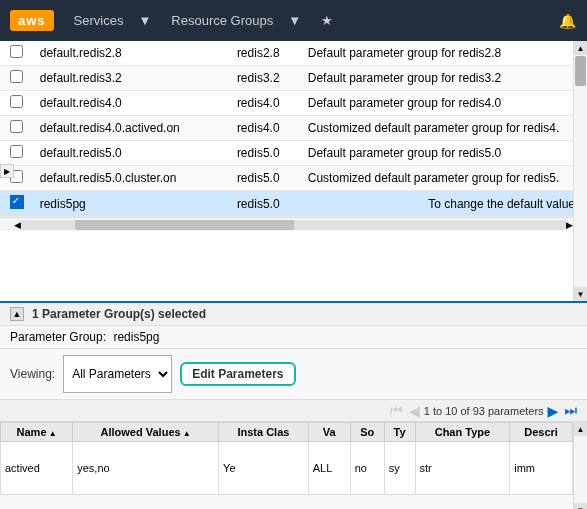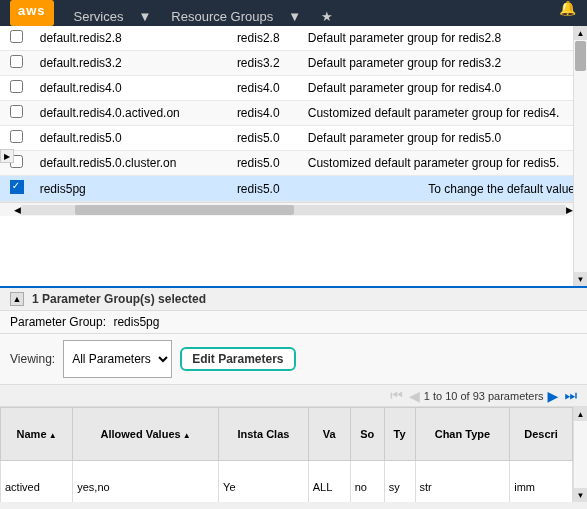--- a/index.html
+++ b/index.html
@@ -1,22 +1,23 @@
 <!DOCTYPE html>
 <html><head>
   <meta charset="utf-8">
   <style>
     * { box-sizing: border-box; margin: 0; padding: 0; }
     body { font-family: Arial, sans-serif; font-size: 12px; background: #f0f0f0; width: 587px; height: 509px; overflow: hidden; }
 
     
     .top-nav {
       background: #232f3e;
-      height: 26px;
-      display: flex;
+      height: 41px;
+      display: flex;
+      align-items: center;
       padding: 0 10px;
       color: white;
       gap: 0;
     }
     .aws-logo {
       background: #ff9900;
       color: white;
       font-weight: bold;
       font-size: 13px;
       padding: 3px 8px;
@@ -185,21 +186,21 @@
       position: relative;
     }
     .inner-table {
       width: 100%;
       border-collapse: collapse;
       font-size: 11px;
     }
     .inner-table th {
       background: #e8e8e8;
       border: 1px solid #ccc;
-      padding: 20px 4px;
+      padding: 3px 4px;
       text-align: center;
       font-size: 11px;
       font-weight: bold;
       white-space: nowrap;
     }
     .inner-table td {
       border: 1px solid #ddd;
       padding: 20px 4px;
       vertical-align: top;
       font-size: 11px;

